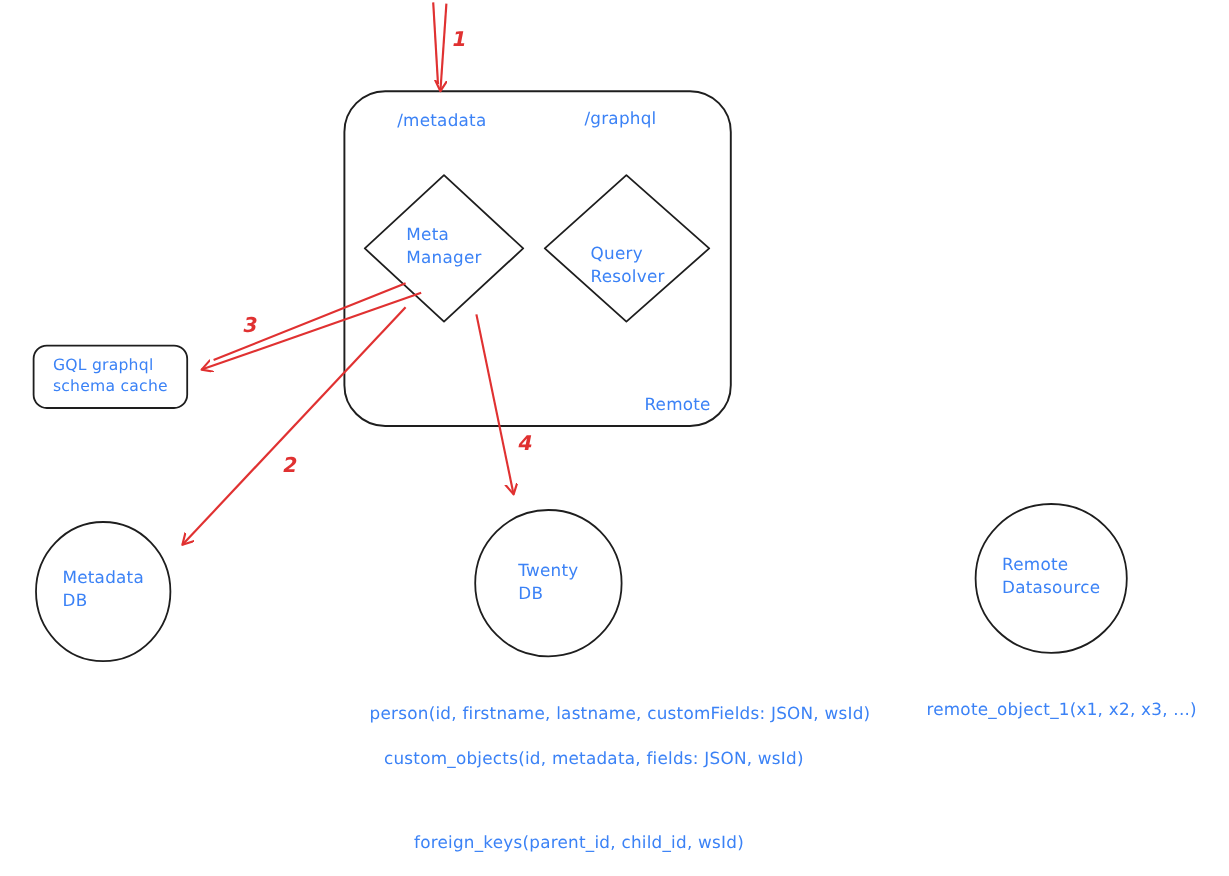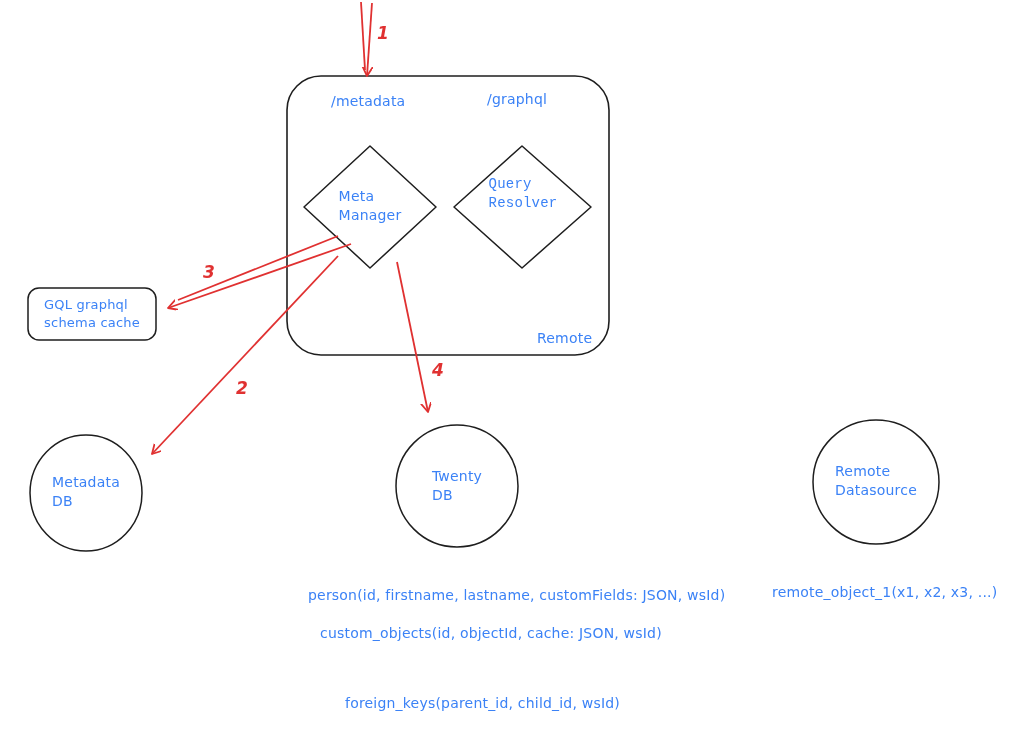--- a/index.html
+++ b/index.html
@@ -74,37 +74,37 @@
 
     <line x1="338" y1="256" x2="152" y2="454" stroke="#e03131" stroke-width="1.8" marker-end="url(#arrowR)"></line>
 
     <line x1="397" y1="262" x2="428" y2="412" stroke="#e03131" stroke-width="1.8" marker-end="url(#arrowR)"></line>
   </svg>
 
   <div class="label" style="left:331px; top:92px;">/metadata</div>
   <div class="label" style="left:487px; top:90px;">/graphql</div>
   <div class="label center" style="left:370px; top:206px;">Meta
 Manager</div>
-  <div class="label center" style="left:523px; top:194px;font-family:Liberation Mono, monospace;">Query
+  <div class="label center" style="left:523px; top:222px;">Query
 Resolver</div>
   <div class="label" style="left:537px; top:329px;">Remote</div>
 
   <div class="label center" style="left:92px; top:314px; font-size:13px; line-height:18px;">GQL graphql
 schema cache</div>
 
   <div class="label center" style="left:86px; top:492px;">Metadata
 DB</div>
   <div class="label center" style="left:457px; top:486px;">Twenty
 DB</div>
   <div class="label center" style="left:876px; top:481px;">Remote
 Datasource</div>
 
   <div class="arrow-num" style="left:377px; top:23px;">1</div>
   <div class="arrow-num" style="left:236px; top:378px;">2</div>
   <div class="arrow-num" style="left:203px; top:262px;">3</div>
   <div class="arrow-num" style="left:432px; top:360px;">4</div>
 
   <div class="label" style="left:308px; top:586px;">person(id, firstname, lastname, customFields: JSON, wsId)</div>
-  <div class="label" style="left:320px; top:624px;">custom_objects(id, objectId, cache: JSON, wsId)</div>
+  <div class="label" style="left:320px; top:624px;">custom_objects(id, metadata, fields: JSON, wsId)</div>
   <div class="label" style="left:772px; top:583px;">remote_object_1(x1, x2, x3, ...)</div>
   <div class="label" style="left:345px; top:694px;text-align:right;">foreign_keys(parent_id, child_id, wsId)</div>
 
 </div>
 
 </body></html>

